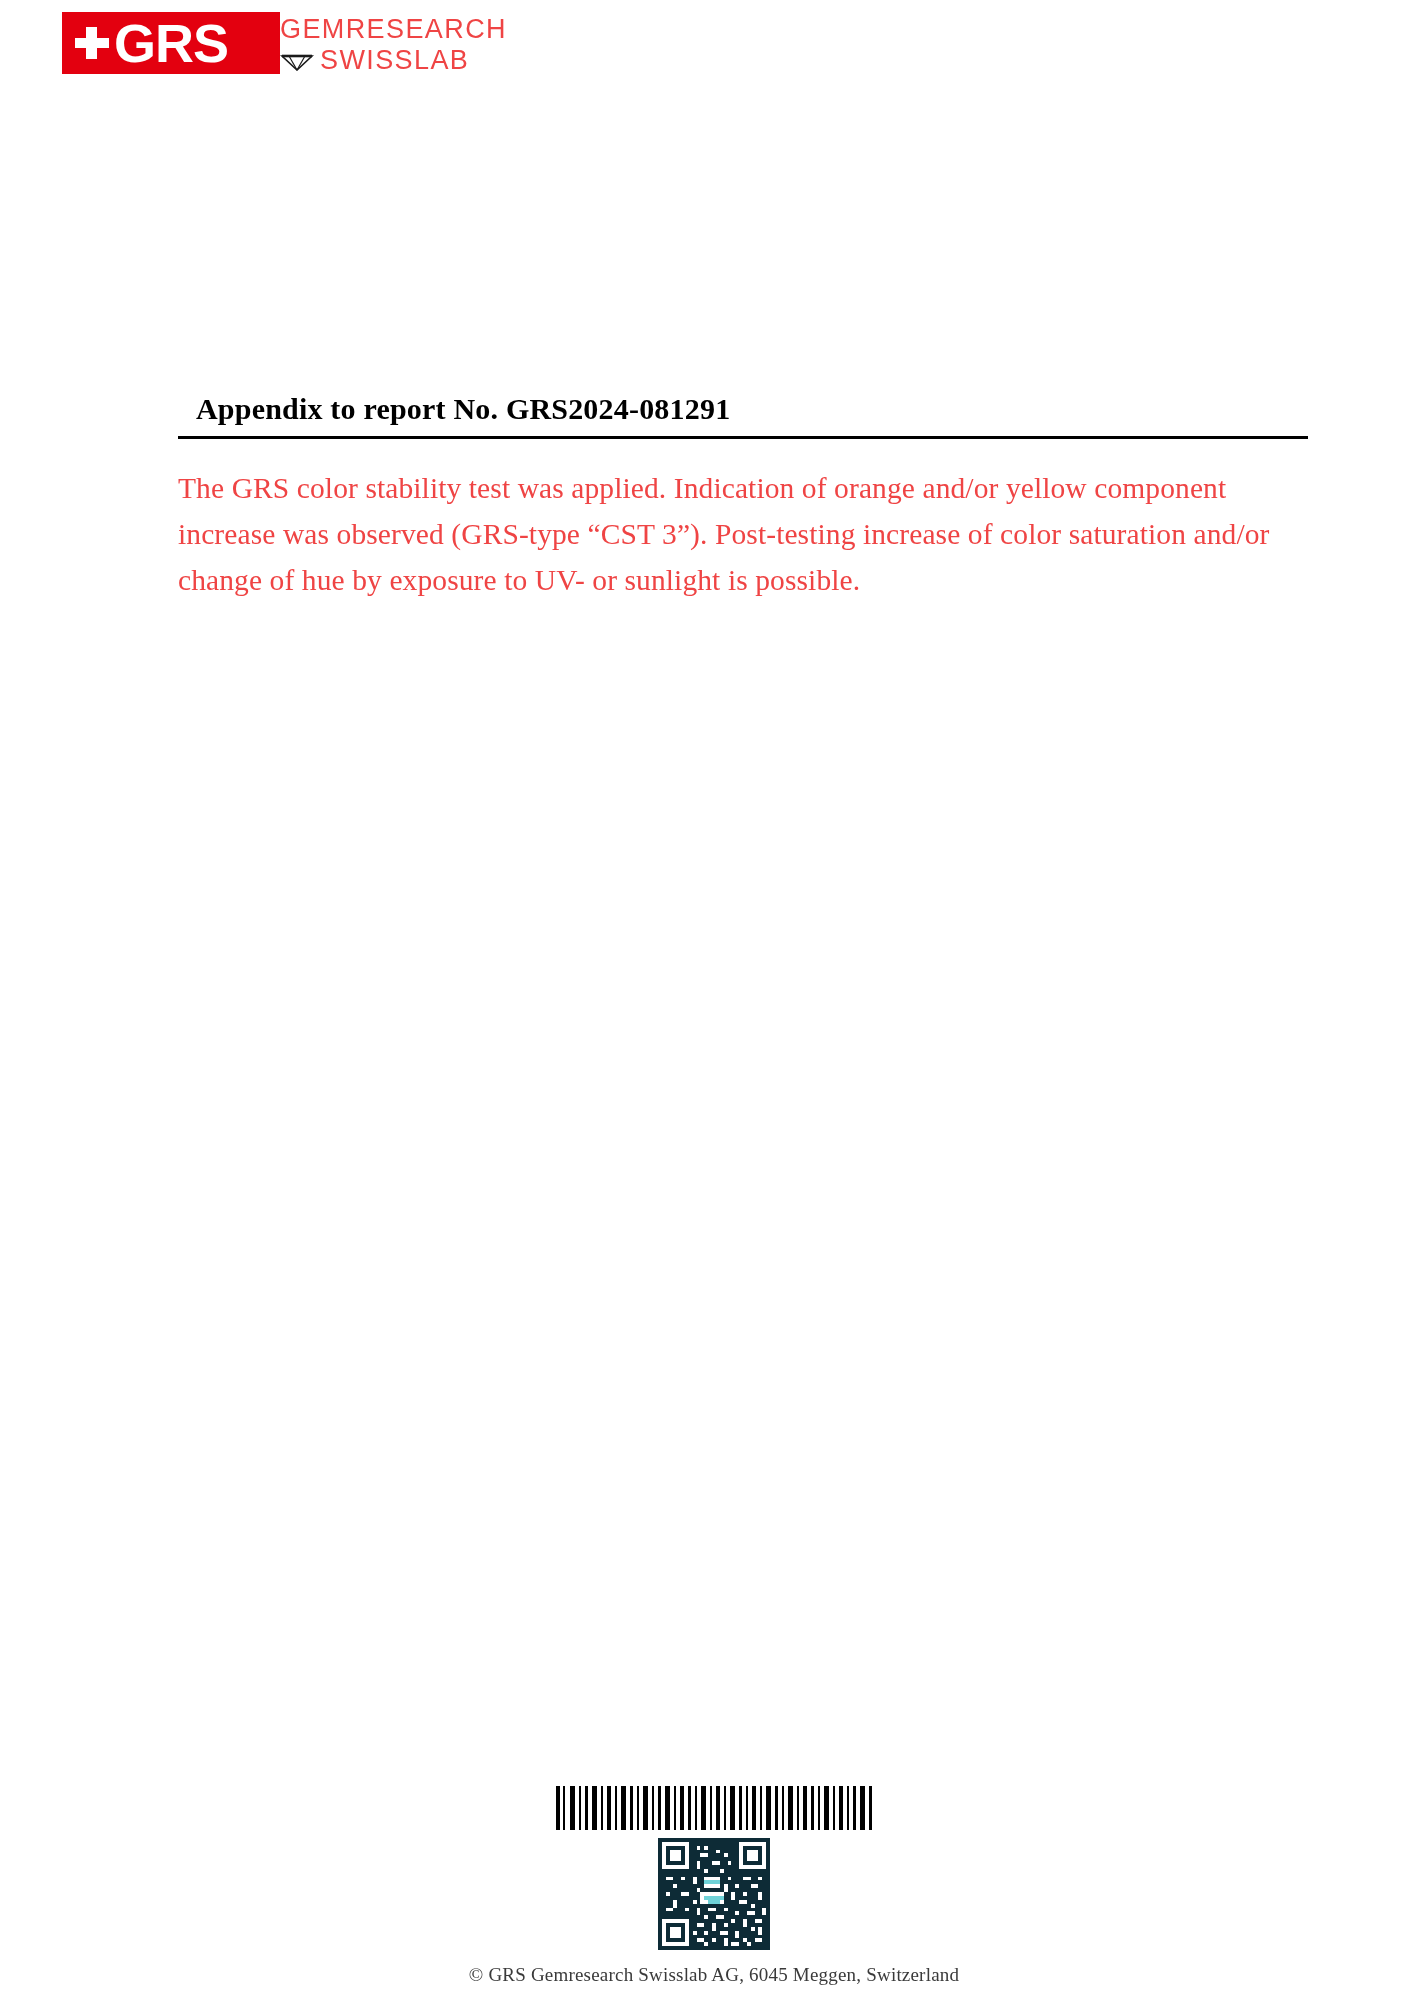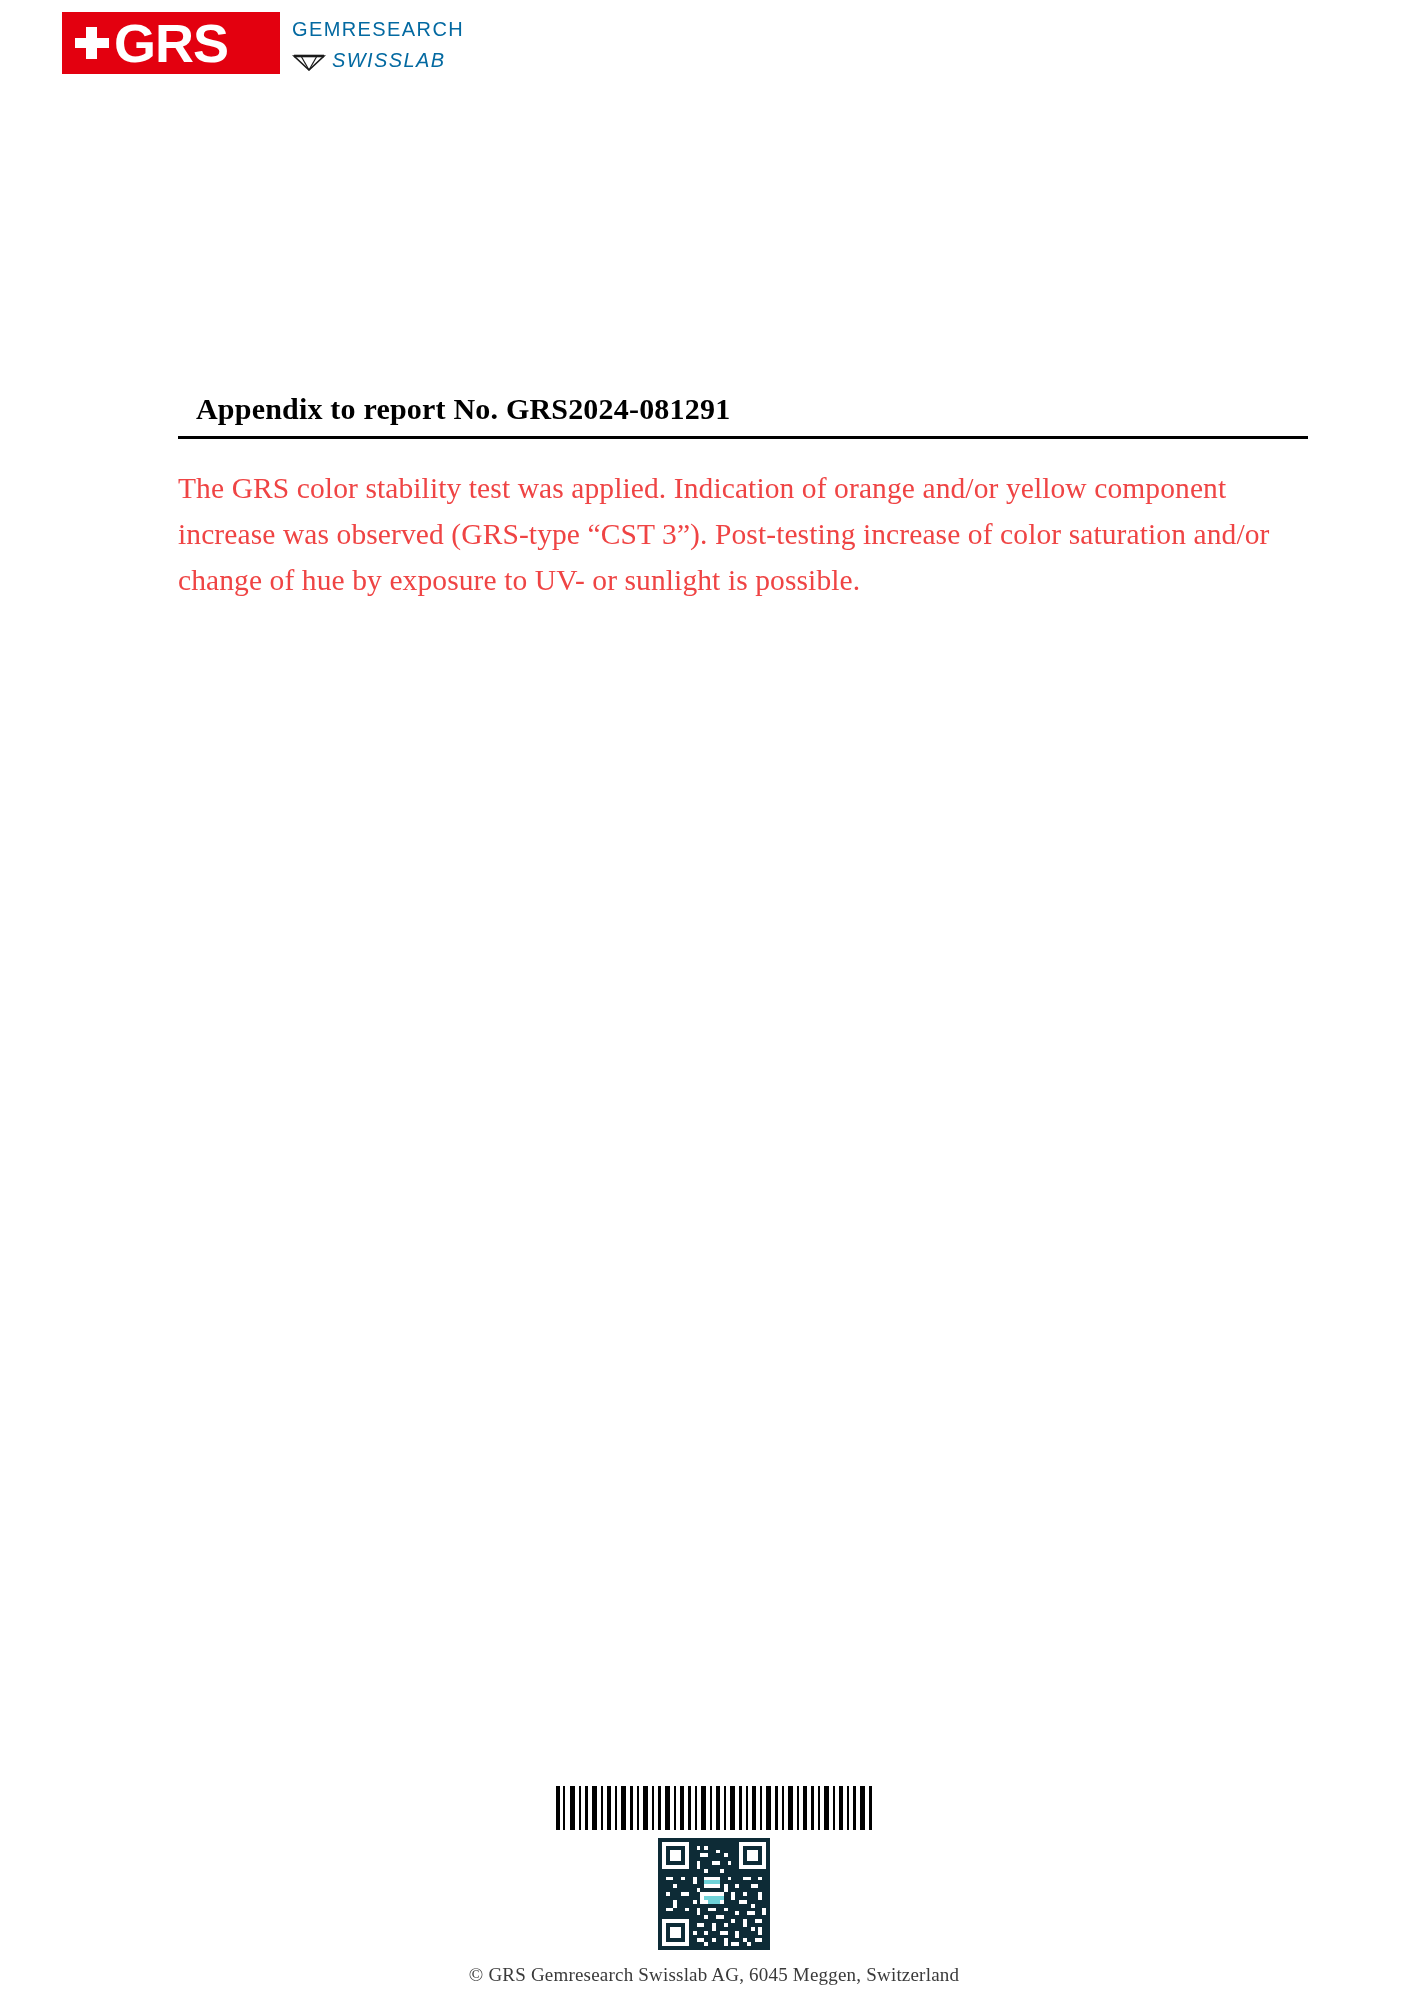--- a/index.html
+++ b/index.html
@@ -68,32 +68,30 @@
   .logo-grs {
     font-family: "Liberation Sans", sans-serif;
     font-weight: bold;
     font-size: 54px;
     letter-spacing: -1px;
     color: #ffffff;
     line-height: 56px;
     margin-left: 2px;
   }
   .logo-words {
-    margin-left: 12px;
     font-family: "Liberation Sans", sans-serif;
-    font-size: 20px;
+    font-size: 27px;
     letter-spacing: 1.4px;
-    color: #0369a1;
+    color: #ef4444;
     line-height: 31px;
     padding-top: 2px;
   }
   .logo-line2 {
     display: flex;
     align-items: center;
-    font-style: italic;
   }
   .diamond-icon {
     width: 34px;
     height: 20px;
     margin-right: 6px;
     flex: none;
   }
 
   
   .content {

